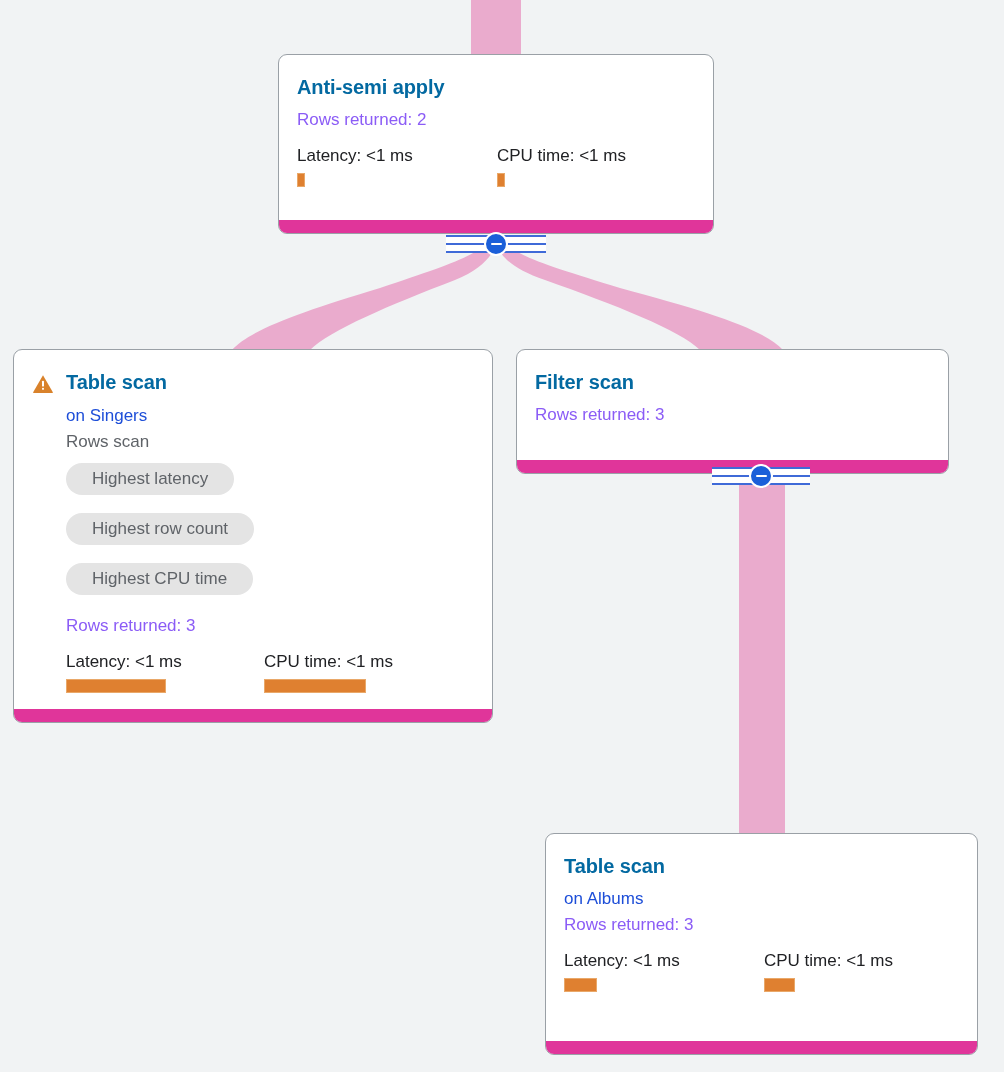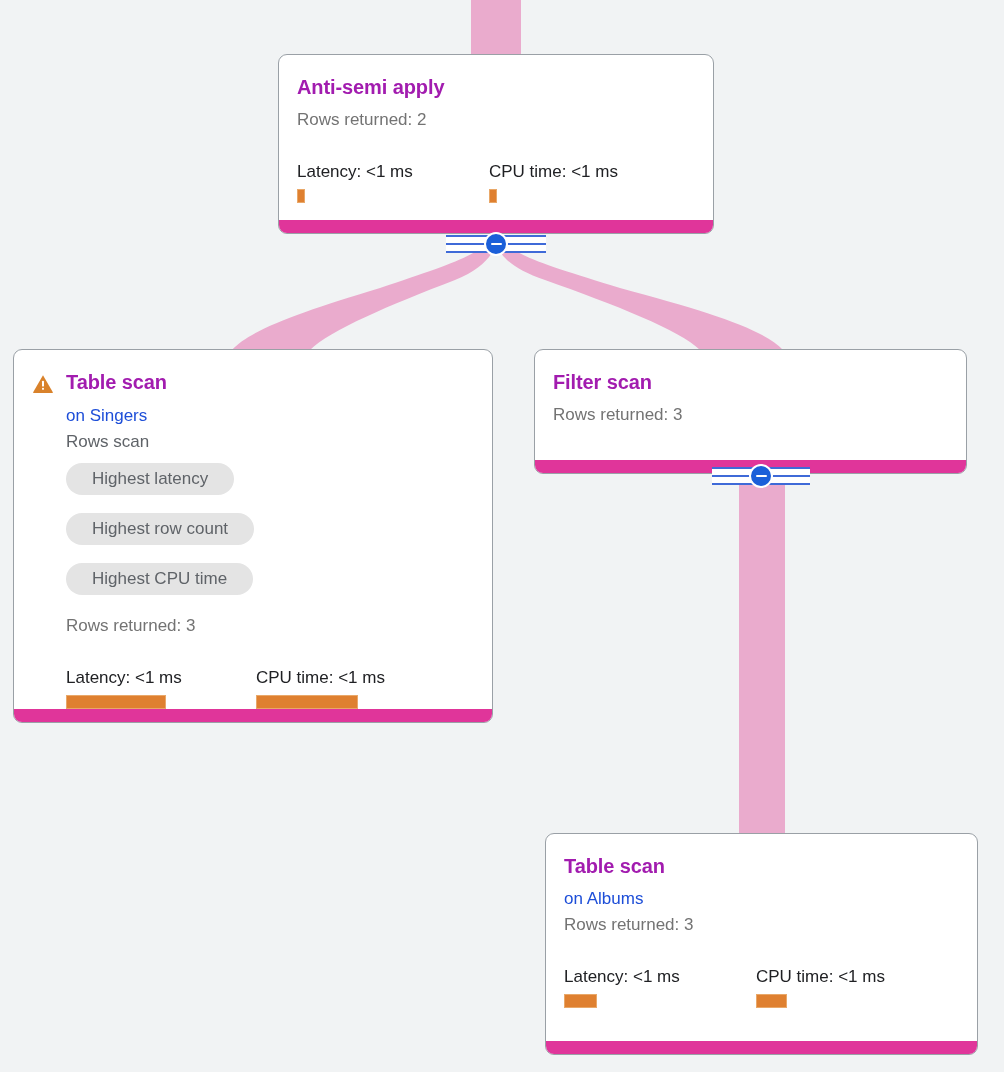--- a/index.html
+++ b/index.html
@@ -58,62 +58,63 @@
   .warn-icon {
     width: 22px;
     height: 22px;
     margin-right: 12px;
     margin-top: 3px;
     flex: 0 0 auto;
   }
   .node-title {
     font-size: 20px;
     font-weight: bold;
-    color: #a21caf;
+    color: #0369a1;
     line-height: 24px;
     letter-spacing: -0.1px;
   }
   .indent-warn {
     padding-left: 34px;
   }
 
   .node-sub {
     font-size: 17px;
     color: #1d4ed8;
     line-height: 26px;
     margin-top: 8px;
   }
   .node-sub.muted {
     color: #5f6368;
     margin-top: 0;
   }
   .node-rows {
     font-size: 17px;
-    color: #737373;
+    color: #8b5cf6;
     line-height: 26px;
     margin-top: 8px;
   }
 
   .chips {
     margin-top: 8px;
   }
   .chip {
     display: block;
     background: #e4e4e4;
     color: #5f6368;
     font-size: 17px;
     border-radius: 18px;
     padding: 6px 26px;
     margin-bottom: 18px;
     width: max-content;
   }
 
   .metrics {
     display: flex;
-    margin-top: 28px;
+    margin-top: 12px;
+    gap: 8px;
   }
   .metric {
     display: block;
   }
   .metric-label {
     font-size: 17px;
     color: #202124;
     line-height: 22px;
     white-space: nowrap;
   }
@@ -257,21 +258,21 @@
           <div class="metric">
             <div class="metric-label">CPU time: &lt;1 ms</div>
             <div class="metric-bar" style="width:102px;"></div>
           </div>
         </div>
       </div>
     </div>
     <div class="node-footer"></div>
   </div>
 
-  <div class="node" style="left:534px; top:349px; width:433px; height:125px;">
+  <div class="node" style="left:516px; top:349px; width:433px; height:125px;">
     <div class="node-body">
       <div class="node-head">
         <div class="node-title">Filter scan</div>
       </div>
       <div class="node-rows">Rows returned: 3</div>
     </div>
     <div class="node-footer"></div>
   </div>
 
   <div class="toggle" style="left:712px; top:463px; width:98px;">

